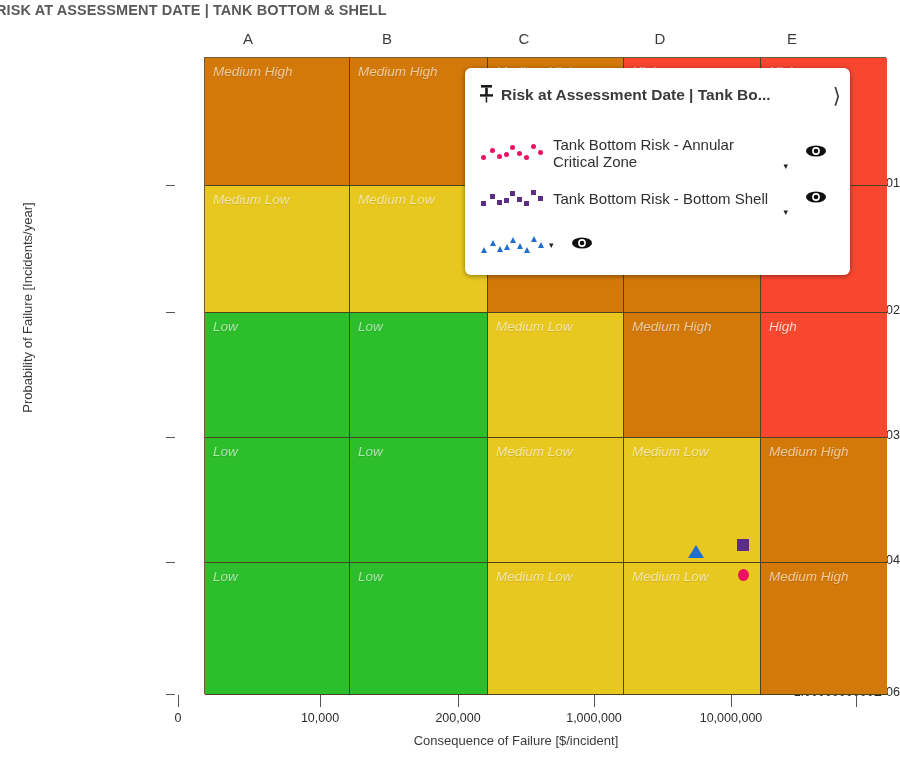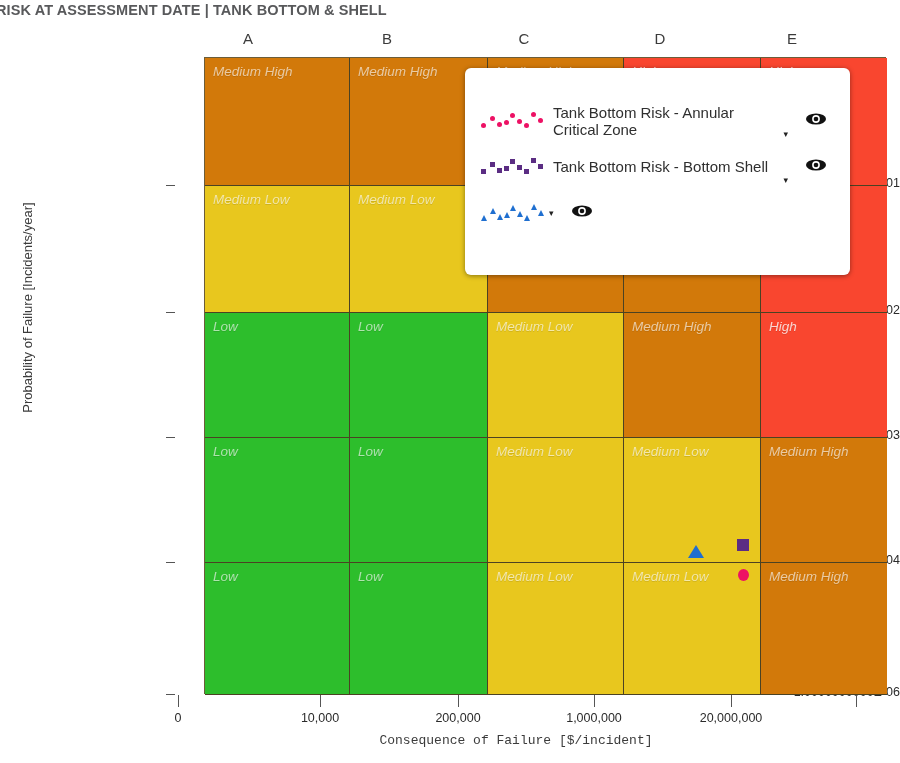--- a/index.html
+++ b/index.html
@@ -119,21 +119,20 @@
     color: #2b2b2b;
     white-space: nowrap;
   }
   #xlabel {
     position: absolute;
     left: 175px; top: 733px;
     width: 682px;
     text-align: center;
     font-size: 13px;
     color: #3b3b3b;
-    font-family: Liberation Mono, monospace;
   }
 
   
   .pt { position: absolute; }
   .pt-circle { width: 11px; height: 12px; border-radius: 50%; }
   .pt-square { width: 12px; height: 12px; }
   .pt-triangle {
     width: 0; height: 0;
     border-left: 8px solid transparent;
     border-right: 8px solid transparent;
@@ -328,26 +327,38 @@
   <div id="x-axis">
       <div class="xtick-mark" style="left: 178px;"></div>
       <div class="xtick-label" style="left: 178px;">0</div>
       <div class="xtick-mark" style="left: 320px;"></div>
       <div class="xtick-label" style="left: 320px;">10,000</div>
       <div class="xtick-mark" style="left: 458px;"></div>
       <div class="xtick-label" style="left: 458px;">200,000</div>
       <div class="xtick-mark" style="left: 594px;"></div>
       <div class="xtick-label" style="left: 594px;">1,000,000</div>
       <div class="xtick-mark" style="left: 731px;"></div>
-      <div class="xtick-label" style="left: 731px;">20,000,000</div>
+      <div class="xtick-label" style="left: 731px;">10,000,000</div>
       <div class="xtick-mark" style="left: 856px;"></div>
     </div>
   <div id="xlabel">Consequence of Failure [$/incident]</div>
 
   <div id="legend-panel">
+    <div id="legend-header">
+      <span class="pin-icon">
+        <svg width="15" height="19" viewBox="0 0 15 19" aria-hidden="true">
+          <rect x="2" y="1" width="11" height="2.6" fill="#1a1a1a"></rect>
+          <rect x="6.2" y="3.6" width="2.6" height="7.2" fill="#1a1a1a"></rect>
+          <rect x="1" y="10.2" width="13" height="2.4" fill="#1a1a1a"></rect>
+          <rect x="6.7" y="12.6" width="1.5" height="6" fill="#1a1a1a"></rect>
+        </svg>
+      </span>
+      <span id="legend-title">Risk at Assessment Date | Tank Bo...</span>
+      <span class="expand-chevron">⟩</span>
+    </div>
     <div class="legend-rows" id="legend-rows">
         <div class="legend-row">
           <div class="legend-swatch">
             <span class="sw" style="left: 2px; top: 16px; width: 5px; height: 5px; border-radius: 50%; background: rgb(237, 17, 100);"></span>
             <span class="sw" style="left: 11px; top: 9px; width: 5px; height: 5px; border-radius: 50%; background: rgb(237, 17, 100);"></span>
             <span class="sw" style="left: 18px; top: 15px; width: 5px; height: 5px; border-radius: 50%; background: rgb(237, 17, 100);"></span>
             <span class="sw" style="left: 25px; top: 13px; width: 5px; height: 5px; border-radius: 50%; background: rgb(237, 17, 100);"></span>
             <span class="sw" style="left: 31px; top: 6px; width: 5px; height: 5px; border-radius: 50%; background: rgb(237, 17, 100);"></span>
             <span class="sw" style="left: 38px; top: 12px; width: 5px; height: 5px; border-radius: 50%; background: rgb(237, 17, 100);"></span>
             <span class="sw" style="left: 45px; top: 16px; width: 5px; height: 5px; border-radius: 50%; background: rgb(237, 17, 100);"></span>

